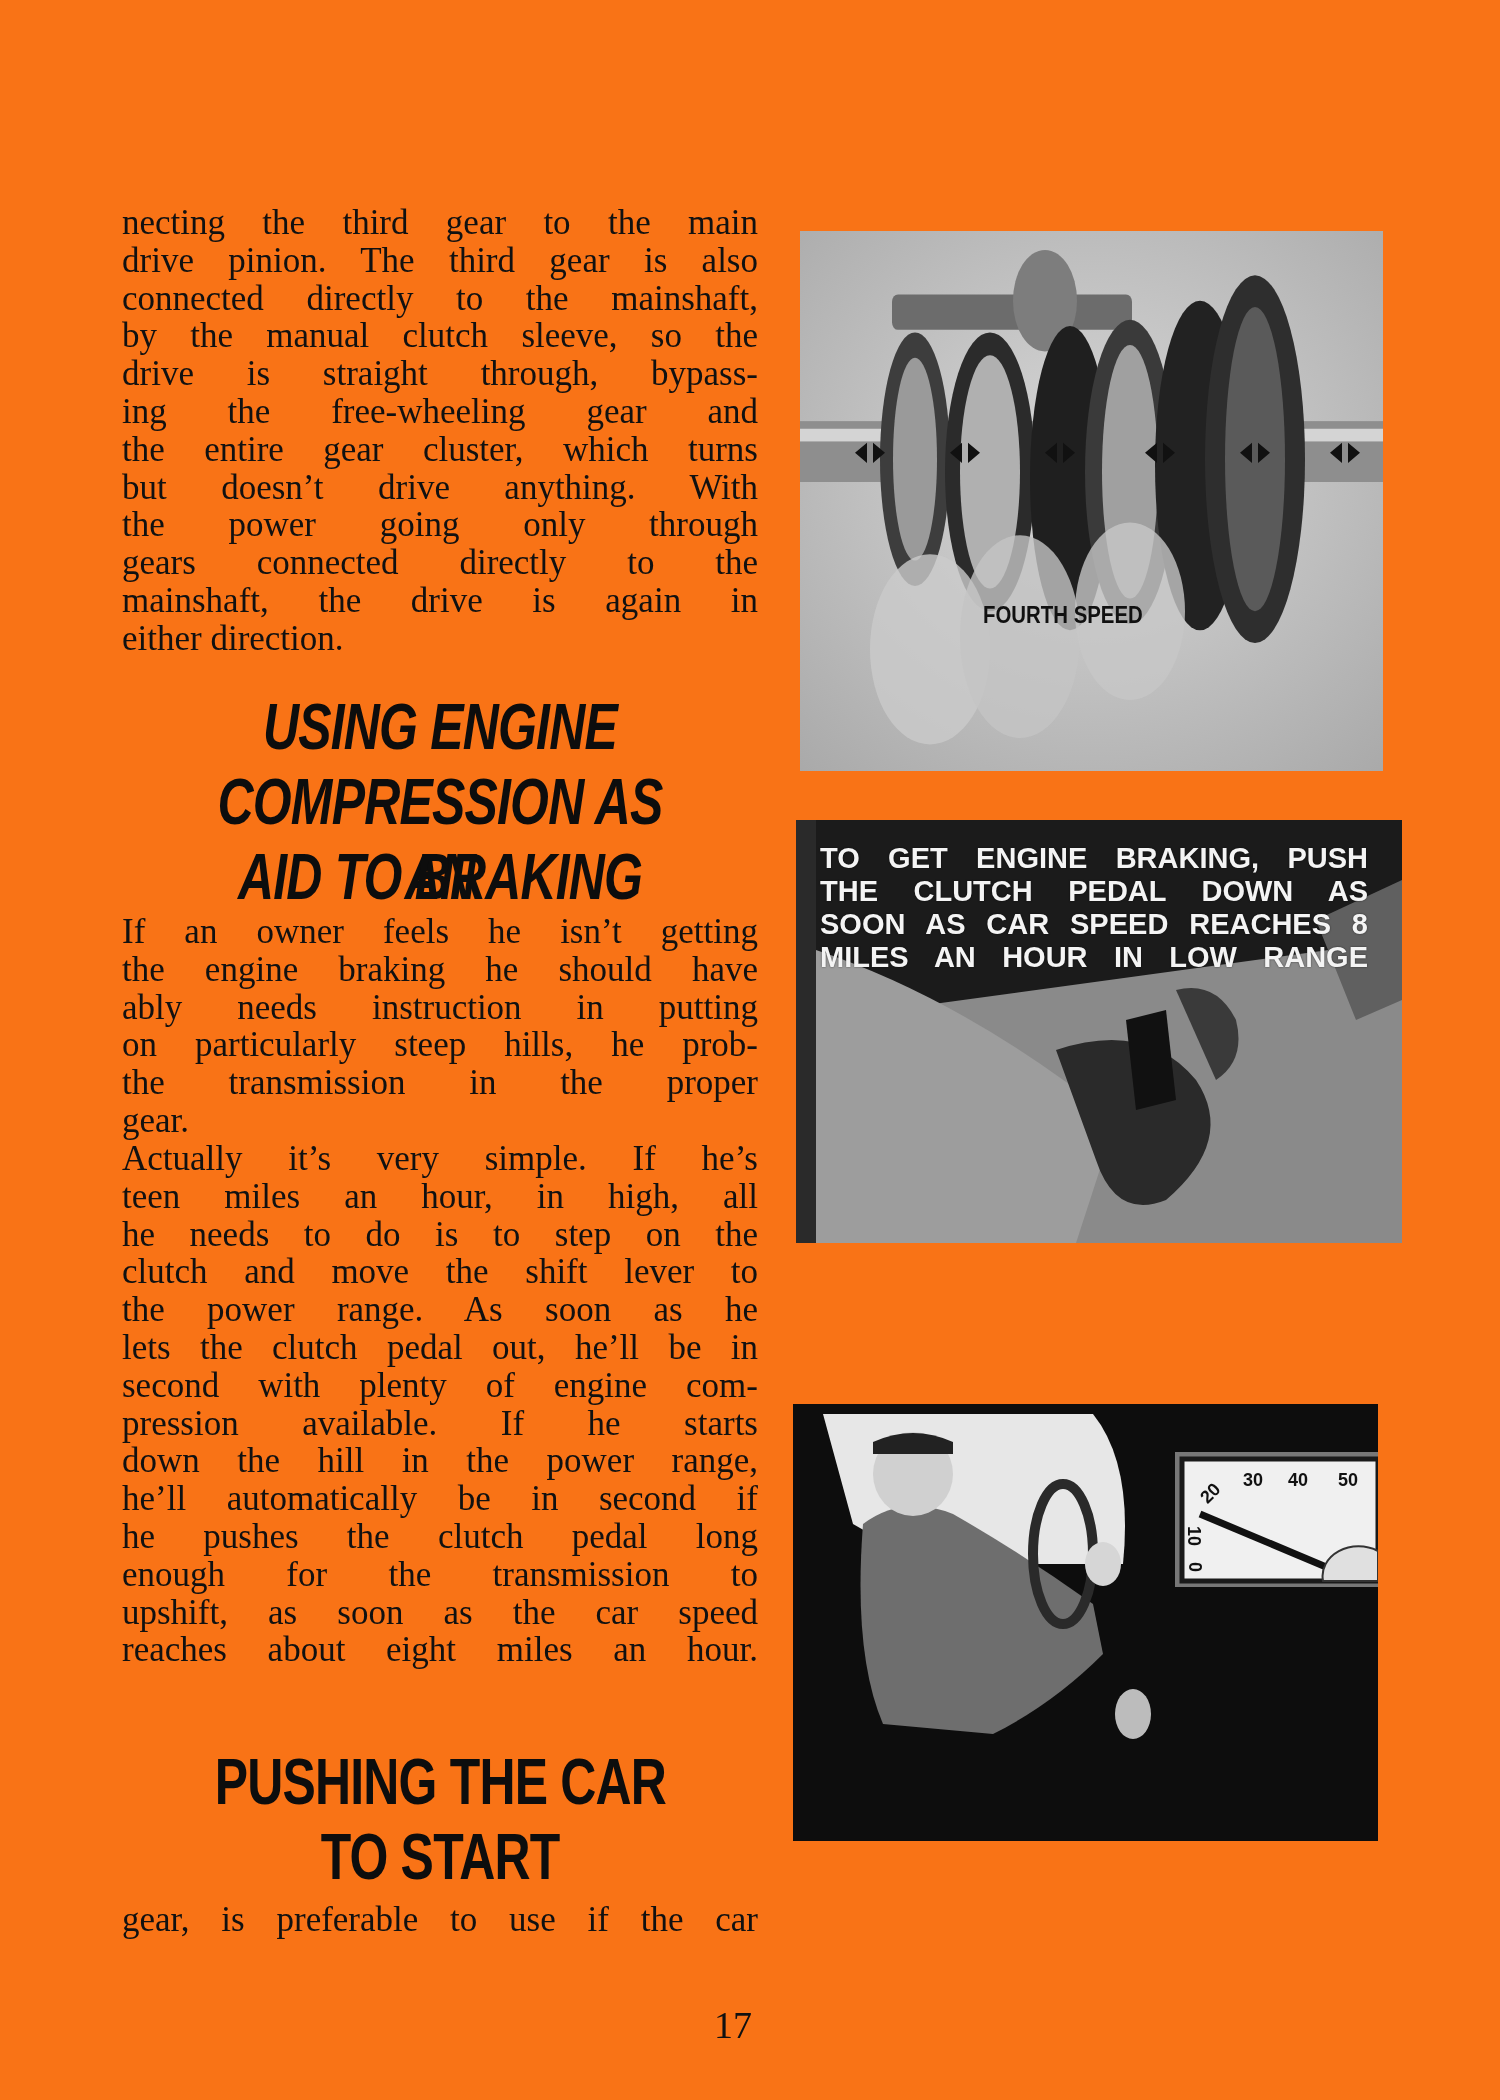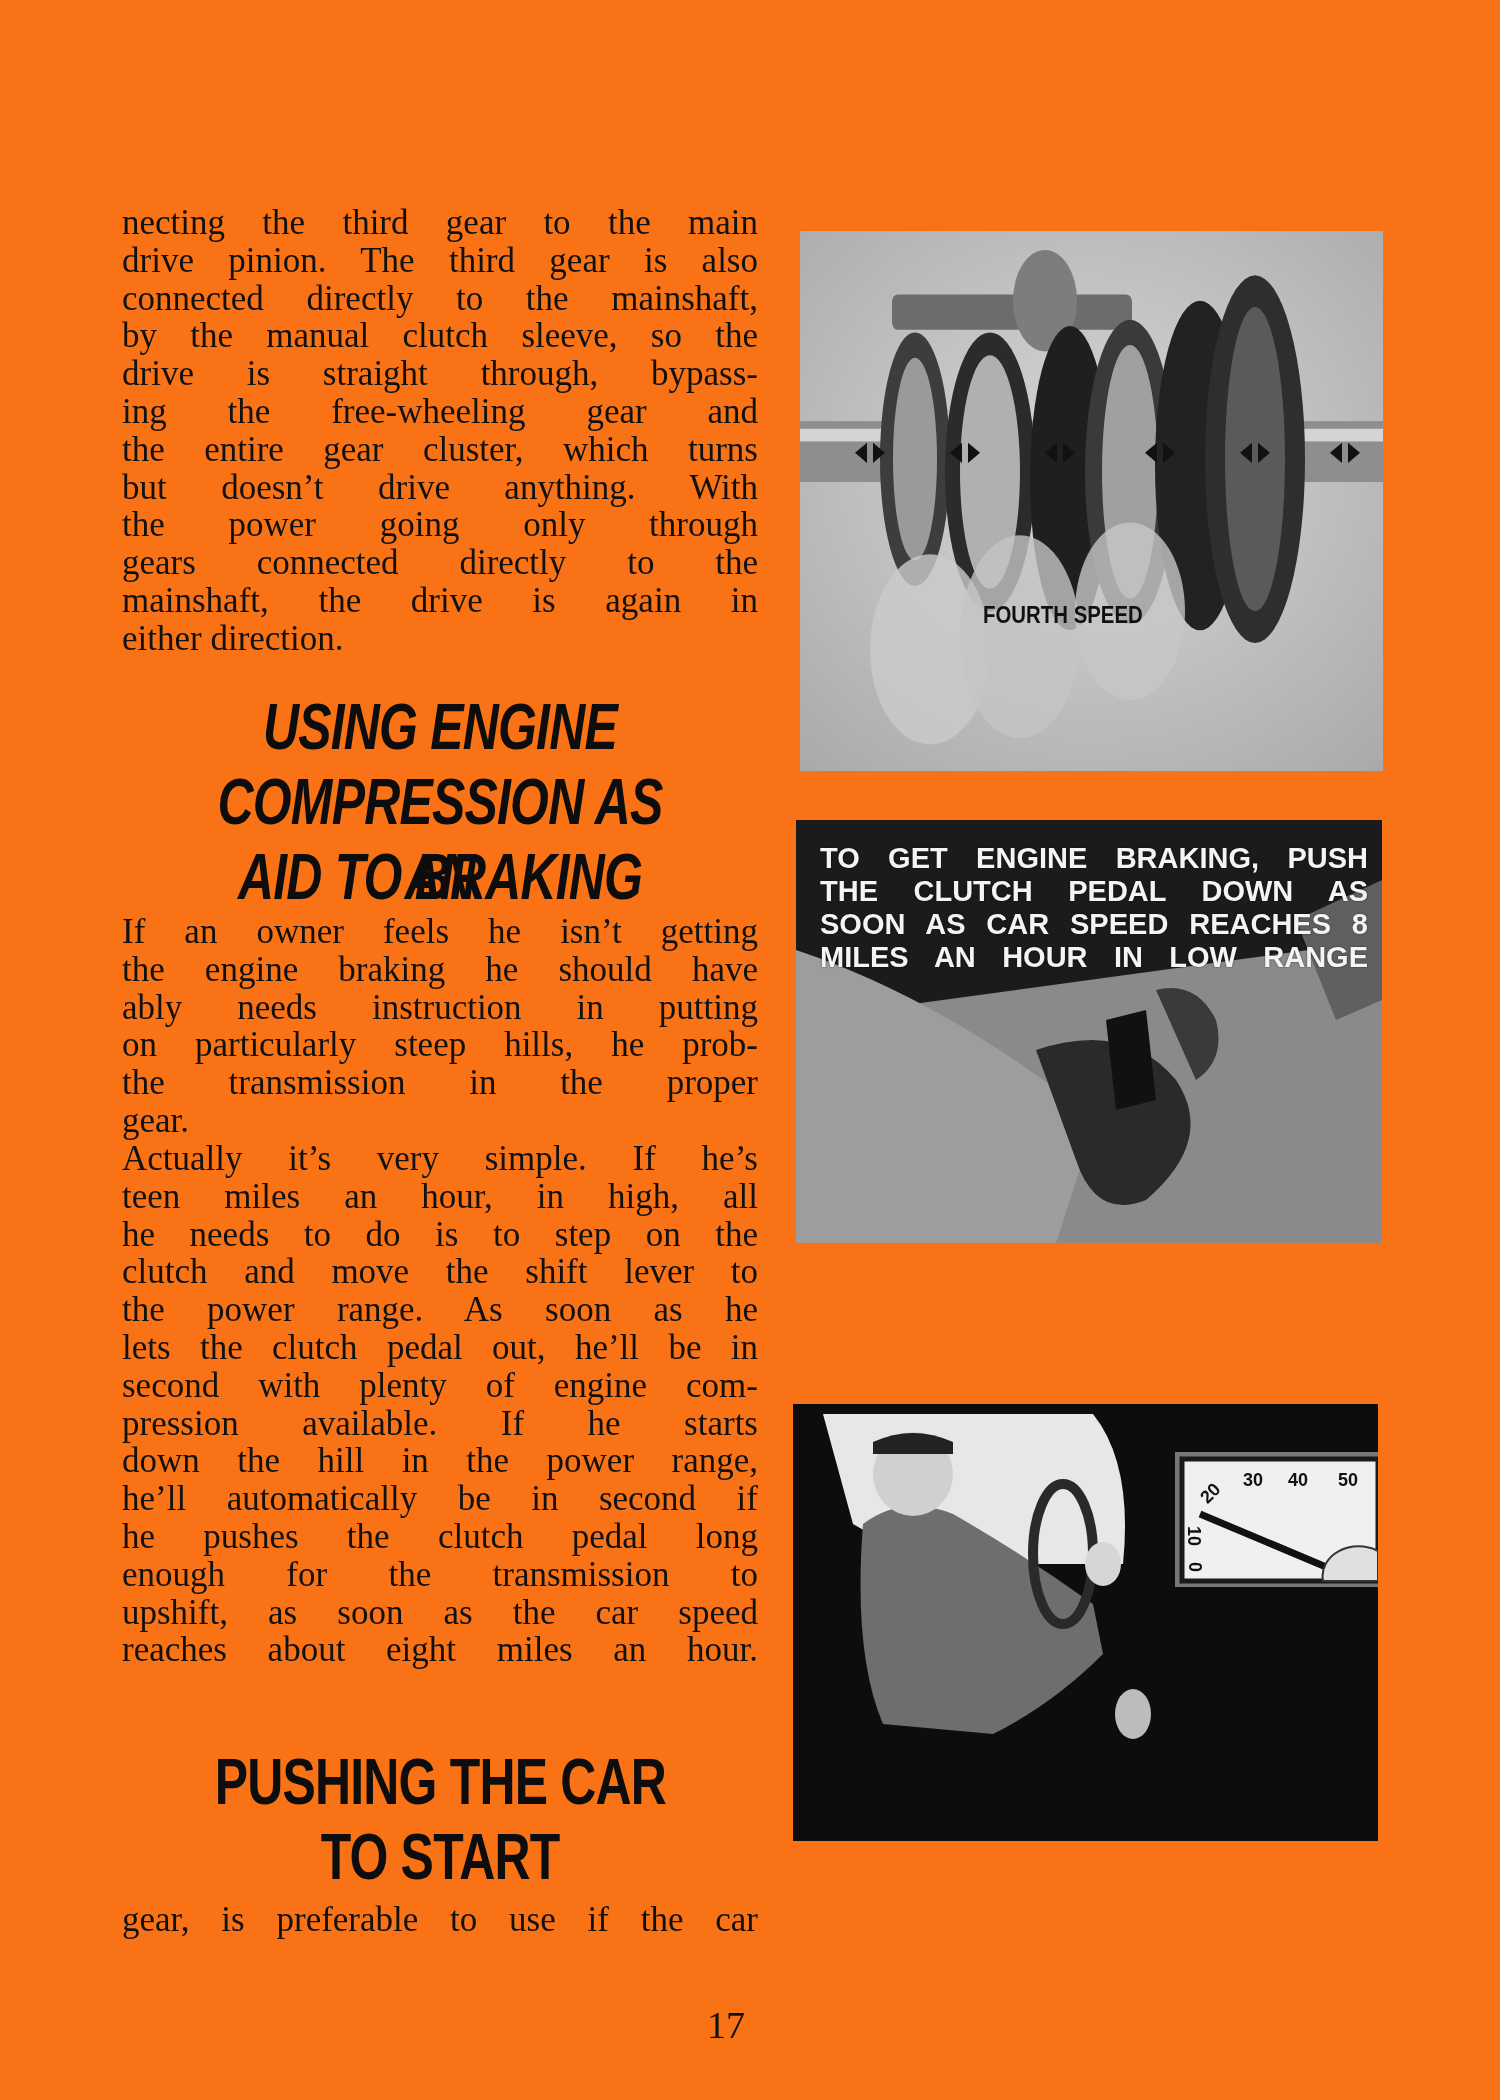--- a/index.html
+++ b/index.html
@@ -21,38 +21,38 @@
   .heading .hl {
     display: block; height: 75px; line-height: 75px; font-size: 64px;
     letter-spacing: -1px;
   }
   .heading .hl span { display: inline-block; transform: scaleX(0.78); transform-origin: center; }
 
   .photo { position: absolute; overflow: hidden; }
   .photo svg { display: block; width: 100%; height: 100%; }
 
   .p1 { left: 800px; top: 231px; width: 583px; height: 540px; background: #bdbdbd; }
-  .p2 { left: 796px; top: 820px; width: 586px; height: 423px; background: #2a2a2a; }
+  .p2 { left: 796px; top: 820px; width: 586px; height: 423px; background: #2a2a2a; padding-left: 20px; }
   .p3 { left: 793px; top: 1404px; width: 585px; height: 437px; background: #0e0e0e; }
 
   .cap1 {
     position: absolute; left: 183px; top: 370px;
     font-family: "Liberation Sans", "DejaVu Sans", sans-serif; font-weight: bold;
     font-size: 24px; color: #111; letter-spacing: 0px; transform: scaleX(0.85); transform-origin: left;
   }
   .cap2 {
     position: absolute; left: 24px; top: 22px; width: 548px;
     font-family: "Liberation Sans", "DejaVu Sans", sans-serif; font-weight: bold;
     font-size: 29px; line-height: 33px; color: #f4f4f4;
     text-shadow: 0 0 2px rgba(0,0,0,0.6);
   }
   .cap2 .cl { display: block; white-space: nowrap; text-align: justify; text-align-last: justify; }
 
   .pagenum {
-    position: absolute; left: 700px; top: 2003px; width: 52px; text-align: center;
+    position: absolute; left: 700px; top: 2003px; width: 52px; text-align: right;
     font-family: "Liberation Serif", "DejaVu Serif", serif; font-size: 38px; color: #111;
   }
 </style>
 </head>
 <body>
 
 <div class="page">
 
   <div class="para" style="top: 204px;">
     <span class="ln">necting the third gear to the main</span>

